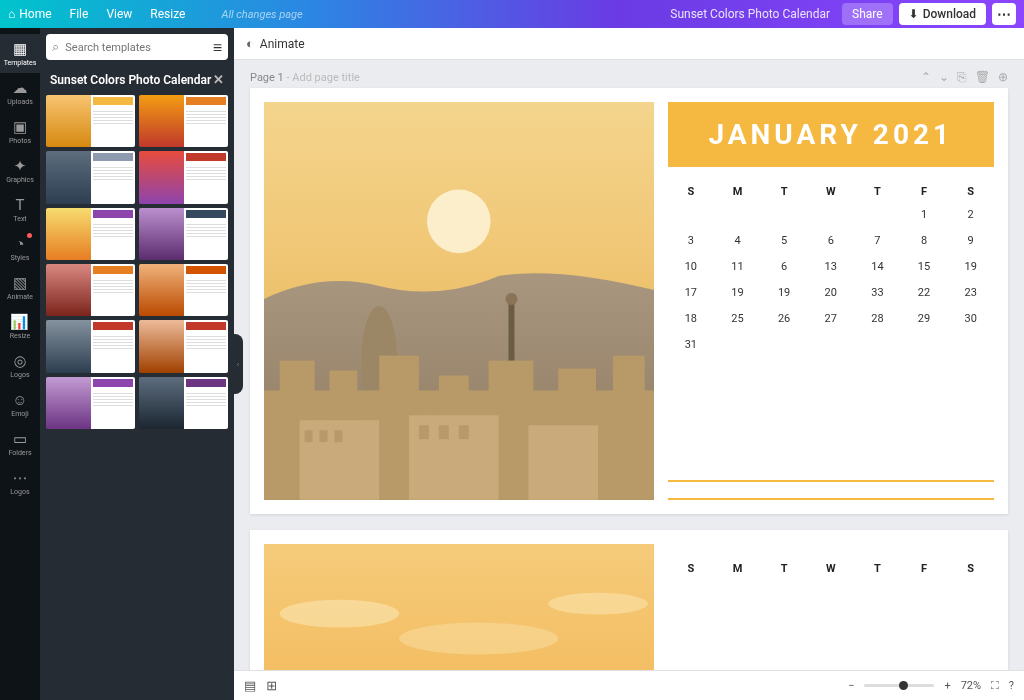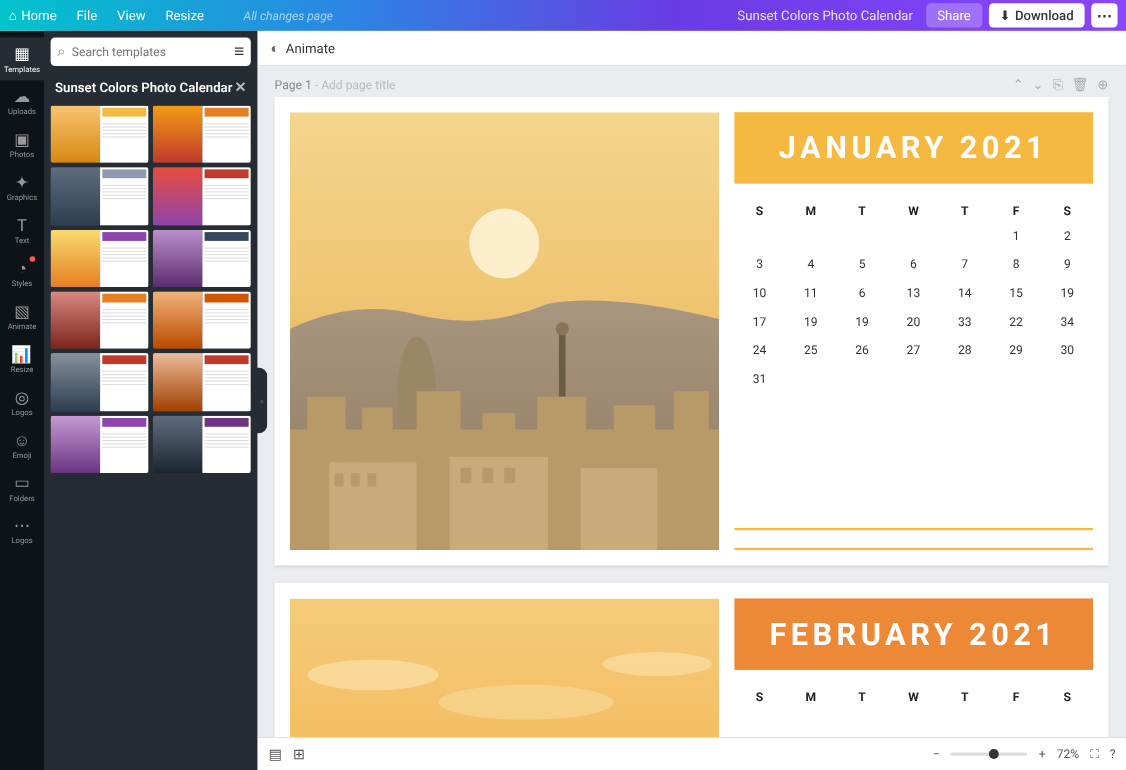--- a/index.html
+++ b/index.html
@@ -408,22 +408,22 @@
                 <div>13</div>
                 <div>14</div>
                 <div>15</div>
                 <div>19</div>
                 <div>17</div>
                 <div>19</div>
                 <div>19</div>
                 <div>20</div>
                 <div>33</div>
                 <div>22</div>
-                <div>34</div>
-                <div>24</div>
+                <div>23</div>
+                <div>18</div>
                 <div>25</div>
                 <div>26</div>
                 <div>27</div>
                 <div>28</div>
                 <div>29</div>
                 <div>30</div>
                 <div>31</div>
               </div>
             <div class="rule"></div>
             <div class="rule2"></div>
@@ -442,21 +442,20 @@
                   <stop offset="1" stop-color="#e89a3c"></stop>
               </linearGradient>
             </defs>
             <rect width="400" height="400" fill="url(#sky2)"></rect>
             <ellipse cx="80" cy="70" rx="60" ry="14" fill="#fceab8" opacity="0.55"></ellipse>
             <ellipse cx="220" cy="95" rx="80" ry="16" fill="#f8dfa4" opacity="0.5"></ellipse>
             <ellipse cx="340" cy="60" rx="50" ry="11" fill="#fceab8" opacity="0.5"></ellipse>
           </svg>
         </div>
         <div class="calside">
-          <div class="monthbar" style="background:#ed8936">FEBRUARY 2021</div>
           <div class="calgrid">
             <div class="dow" id="dow2">
                 <div>S</div>
                 <div>M</div>
                 <div>T</div>
                 <div>W</div>
                 <div>T</div>
                 <div>F</div>
                 <div>S</div>
               </div>

